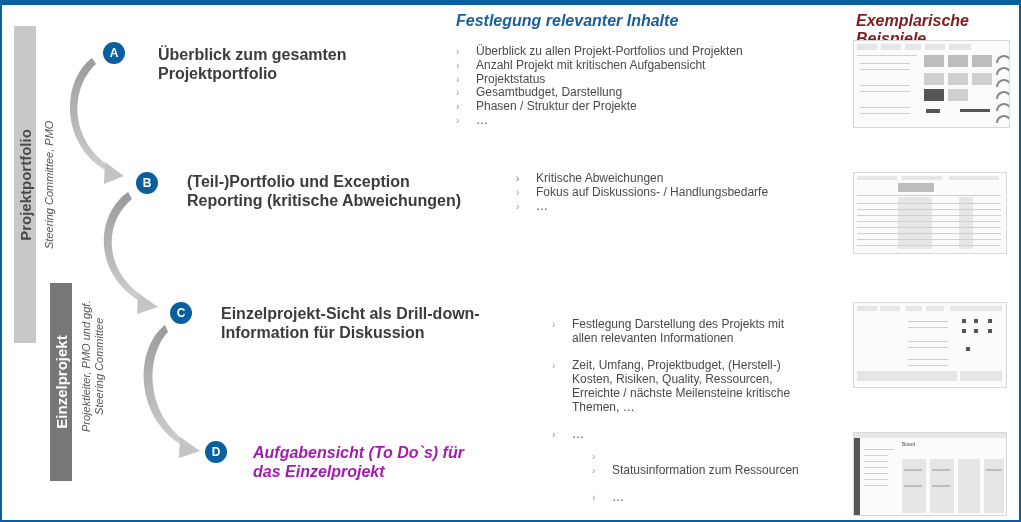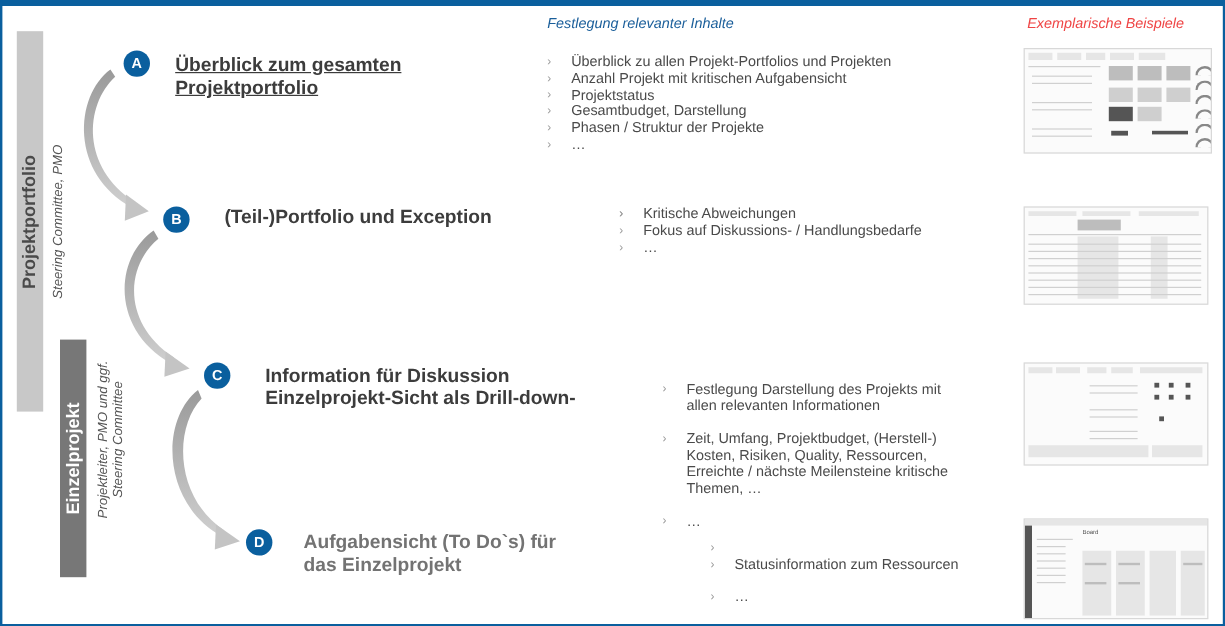--- a/index.html
+++ b/index.html
@@ -2,42 +2,42 @@
 <html><head>
   <meta charset="utf-8">
   <style>
     html, body { margin: 0; padding: 0; background: #ffffff; }
     body { width: 1021px; height: 522px; overflow: hidden; position: relative;
            font-family: "Liberation Sans", sans-serif; }
     .frame { position: absolute; left: 0; top: 0; width: 1017px; height: 518px;
              border: 2px solid #0a5f9e; }
     .topline { position: absolute; left: 0; top: 0; width: 1021px; height: 5px; background: #0a5f9e; }
 
-    .col-header { position: absolute; top: 12px; font-size: 12px; font-weight: normal; font-style: italic; }
+    .col-header { position: absolute; top: 12px; font-size: 16px; font-weight: bold; font-style: italic; }
     .hdr-inhalte { left: 456px; color: #1a5e9a; }
-    .hdr-beispiele { left: 856px; color: #ef4444; }
+    .hdr-beispiele { left: 856px; color: #7f1d1d; }
 
     .band { position: absolute; }
     .band-portfolio { left: 14px; top: 26px; width: 22px; height: 317px; background: #c8c8c8; }
     .band-einzel { left: 50px; top: 283px; width: 22px; height: 198px; background: #777777; }
     .band-label { position: absolute; left: 50%; top: 50%; transform: translate(-50%,-50%) rotate(-90deg);
                   white-space: nowrap; font-weight: bold; font-size: 15px; color: #4a4a4a; }
     .band-einzel .band-label { color: #ffffff; }
     .role { position: absolute; white-space: nowrap; font-style: italic; font-size: 11px; color: #555555;
             transform-origin: left top; transform: rotate(-90deg); line-height: 13px; text-align: center; }
     .role-portfolio { left: 43px; top: 249px; }
     .role-einzel { left: 80px; top: 432px; }
 
     .arrows { position: absolute; left: 0; top: 0; }
 
     .badge { position: absolute; width: 22px; height: 22px; border-radius: 50%; background: #0a5f9e;
              color: #ffffff; font-weight: bold; font-size: 12px; text-align: center; line-height: 22px; }
 
     .stage-title { position: absolute; font-weight: bold; font-size: 16px; line-height: 19px; color: #3c3c3c; }
-    .stage-title.dim { color: #737373; }
+    .stage-title.dim { color: #a21caf; font-style: italic; }
 
     .bullets { position: absolute; margin: 0; padding: 0; list-style: none; font-size: 12px; line-height: 13.8px; color: #4a4a4a; }
     .bullets li { position: relative; padding-left: 20px; }
     .bullets li .chev { position: absolute; left: 0; top: 0; color: #9a9a9a; font-size: 10px; }
 
     .thumb { position: absolute; border: 1px solid #d8d8d8; background: #fbfbfb; overflow: hidden; }
     .thumb .bar { position: absolute; background: #cfcfcf; }
     .thumb .dark { position: absolute; background: #555; }
     .thumb .mid { position: absolute; background: #bdbdbd; }
     .thumb .light { position: absolute; background: #e6e6e6; }
@@ -83,21 +83,21 @@
     <path d="M128 192 C 95 215, 92 275, 143 303 L 145 298 C 102 270, 104 222, 132 199 Z" fill="url(#ag)"></path>
     <polygon points="138,293 158,307 137,314" fill="#c4c4c4"></polygon>
   </g>
   <g>
     <path d="M165 325 C 133 350, 135 420, 185 447 L 187 442 C 145 414, 145 356, 168 332 Z" fill="url(#ag)"></path>
     <polygon points="180,437 200,451 179,458" fill="#c4c4c4"></polygon>
   </g>
 </svg>
 
 <div class="badge" style="left:103px; top:42px;">A</div>
-<div class="stage-title" style="left:146px; top:45px;text-decoration:underline;">
+<div class="stage-title" style="left:158px; top:45px;">
   <div>Überblick zum gesamten</div>
   <div>Projektportfolio</div>
 </div>
 <ul class="bullets" style="left:456px; top:45px;">
   <li><span class="chev">›</span><span>Überblick zu allen Projekt-Portfolios und Projekten</span></li>
   <li><span class="chev">›</span><span>Anzahl Projekt mit kritischen Aufgabensicht</span></li>
   <li><span class="chev">›</span><span>Projektstatus</span></li>
   <li><span class="chev">›</span><span>Gesamtbudget, Darstellung</span></li>
   <li><span class="chev">›</span><span>Phasen / Struktur der Projekte</span></li>
   <li><span class="chev">›</span><span>…</span></li>
@@ -129,20 +129,21 @@
   <div class="gauge" style="left:142px;top:26px;"></div>
   <div class="gauge" style="left:142px;top:38px;"></div>
   <div class="gauge" style="left:142px;top:50px;"></div>
   <div class="gauge" style="left:142px;top:62px;"></div>
   <div class="gauge" style="left:142px;top:74px;"></div>
 </div>
 
 <div class="badge" style="left:136px; top:172px;">B</div>
 <div class="stage-title" style="left:187px; top:172px;">
   <div>(Teil-)Portfolio und Exception</div>
+  <div>Reporting (kritische Abweichungen)</div>
 </div>
 <ul class="bullets" style="left:516px; top:172px;">
   <li><span class="chev">›</span></li>
   <li><span class="chev">›</span><span>Kritische Abweichungen</span></li>
   <li><span class="chev">›</span><span>Fokus auf Diskussions- / Handlungsbedarfe</span></li>
   <li><span class="chev">›</span><span>…</span></li>
 </ul>
 <div class="thumb" style="left:853px; top:172px; width:152px; height:80px;">
   <div class="light" style="left:3px;top:3px;width:40px;height:4px;"></div>
   <div class="light" style="left:48px;top:3px;width:40px;height:4px;"></div>
@@ -156,22 +157,22 @@
   <div class="line" style="left:3px;top:42px;width:144px;"></div>
   <div class="line" style="left:3px;top:48px;width:144px;"></div>
   <div class="line" style="left:3px;top:54px;width:144px;"></div>
   <div class="line" style="left:3px;top:60px;width:144px;"></div>
   <div class="line" style="left:3px;top:66px;width:144px;"></div>
   <div class="line" style="left:3px;top:72px;width:144px;"></div>
 </div>
 
 <div class="badge" style="left:170px; top:302px;">C</div>
 <div class="stage-title" style="left:221px; top:304px;">
+  <div>Einzelprojekt-Sicht als Drill-down-</div>
   <div>Information für Diskussion</div>
-  <div>Einzelprojekt-Sicht als Drill-down-</div>
 </div>
 <ul class="bullets" style="left:552px; top:304px; white-space: pre-line;">
   <li><span class="chev">›</span><span>Festlegung Darstellung des Projekts mit
 allen relevanten Informationen</span></li>
   <li><span class="chev">›</span><span>Zeit, Umfang, Projektbudget, (Herstell-)
 Kosten, Risiken, Quality, Ressourcen,
 Erreichte / nächste Meilensteine kritische
 Themen, …</span></li>
   <li><span class="chev">›</span><span>…</span></li>
 </ul>

